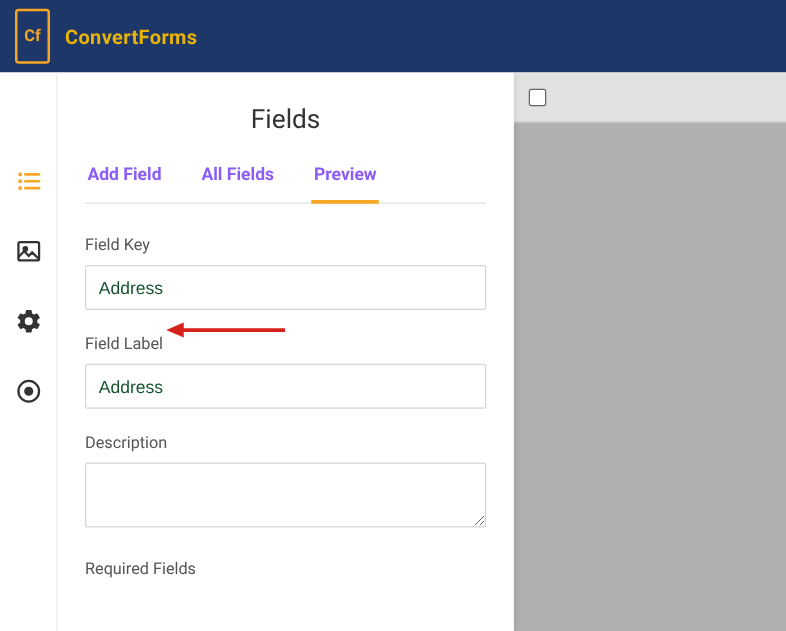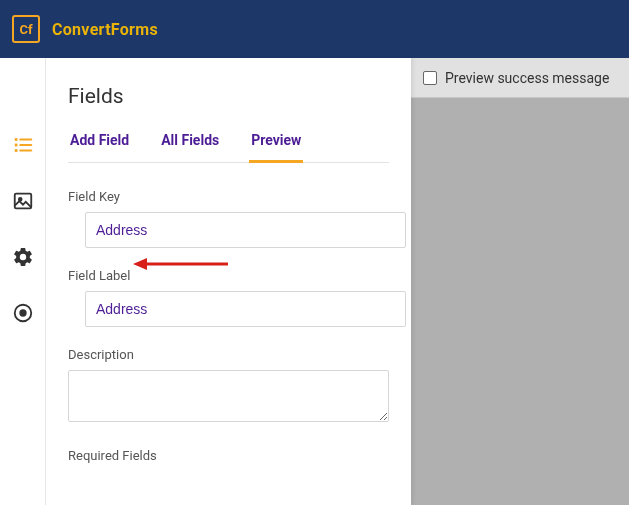--- a/index.html
+++ b/index.html
@@ -1,43 +1,43 @@
 <!DOCTYPE html>
 <html><head>
 <meta charset="utf-8">
 <style>
 * { box-sizing: border-box; margin: 0; padding: 0; }
 body { font-family: -apple-system, BlinkMacSystemFont, "Segoe UI", Roboto, Arial, sans-serif; width: 629px; height: 505px; overflow: hidden; background: #fff; }
 
 .topbar { height: 58px; background: #1c3768; display: flex; align-items: center; padding: 0 12px; }
-.logo-box { width: 28px; height: 28px; border: 2px solid #f5a623; border-radius: 3px; display: flex; align-items: center; justify-content: center; color: #f5a623; font-weight: 700; font-size: 13px; margin-right: 12px; }
+.logo-box { width: 28px; height: 44px; border: 2px solid #f5a623; border-radius: 3px; display: flex; align-items: center; justify-content: center; color: #f5a623; font-weight: 700; font-size: 13px; margin-right: 12px; }
 .brand { color: #eab308; font-size: 16px; font-weight: 700; letter-spacing: 0.3px; }
 
 .main { display: flex; height: 447px; }
 
 .rail { width: 46px; border-right: 1px solid #e9e9e9; display: flex; flex-direction: column; align-items: center; padding-top: 76px; gap: 34px; background: #fff; }
 .rail-icon { width: 22px; height: 22px; color: #333; cursor: pointer; display: flex; align-items: center; justify-content: center; }
 .rail-icon.active { color: #f5a623; }
 .rail-icon svg { width: 22px; height: 22px; }
 
 .panel { width: 365px; background: #fff; padding: 26px 22px 18px 22px; box-shadow: 2px 0 4px rgba(0,0,0,0.08); position: relative; z-index: 2; }
-.panel-title { font-size: 21px; font-weight: 400; color: #333; margin-bottom: 24px; }
+.panel-title { font-size: 21px; font-weight: 400; color: #333; margin-bottom: 24px; text-align: center; }
 
 .tabs { display: flex; gap: 28px; border-bottom: 1px solid #e3e3e3; margin-bottom: 26px; }
-.tab { font-size: 14px; font-weight: 700; color: #4c1d95; padding: 0 2px 12px 2px; cursor: pointer; border-bottom: 3px solid transparent; margin-bottom: -1px; }
+.tab { font-size: 14px; font-weight: 700; color: #8b5cf6; padding: 0 2px 12px 2px; cursor: pointer; border-bottom: 3px solid transparent; margin-bottom: -1px; }
 .tab.active { border-bottom-color: #f5a623; }
 
 .section-head { display: flex; align-items: center; justify-content: space-between; margin-bottom: 20px; }
 .section-type { font-size: 16px; color: #333; }
 .section-id { font-size: 13px; color: #999; margin-left: 6px; }
 .kebab { width: 20px; display: flex; flex-direction: column; align-items: center; gap: 3px; cursor: pointer; }
 .kebab span { width: 4px; height: 4px; background: #333; border-radius: 50%; }
 
 .field-label { font-size: 13px; color: #555; margin-bottom: 8px; display: block; }
-.text-input { width: 100%; height: 36px; border: 1px solid #d6d6d6; border-radius: 2px; padding: 0 10px; font-size: 14px; color: #4c1d95; margin-bottom: 20px; margin-left: 17px; }
+.text-input { width: 100%; height: 36px; border: 1px solid #d6d6d6; border-radius: 2px; padding: 0 10px; font-size: 14px; color: #14532d; margin-bottom: 20px; }
 .textarea { width: 100%; height: 52px; border: 1px solid #d6d6d6; border-radius: 2px; padding: 8px 10px; font-size: 14px; color: #333; margin-bottom: 22px; resize: vertical; }
 
 .preview-area { flex: 1; background: #b0b0b0; position: relative; }
 .preview-bar { height: 40px; background: #e1e1e1; display: flex; align-items: center; padding: 0 12px; border-bottom: 1px solid #c8c8c8; }
 .checkbox { width: 14px; height: 14px; border: 1.5px solid #666; border-radius: 2px; background: #fff; margin-right: 8px; cursor: pointer; }
 .preview-label { font-size: 14px; color: #333; }
 
 .arrow { position: absolute; left: 133px; top: 256px; width: 95px; height: 14px; pointer-events: none; z-index: 10; }
 .arrow svg { width: 100%; height: 100%; }
 </style>
@@ -101,21 +101,20 @@
     <label class="field-label">Description</label>
     <textarea class="textarea" style=""></textarea>
 
     <label class="field-label">Required Fields</label>
     
   </div>
 
   <div class="preview-area">
     <div class="preview-bar">
       <div class="checkbox"></div>
-      <span class="preview-label">Preview success message</span>
     </div>
   </div>
 
 </div>
 
 <div class="arrow">
   <svg viewBox="0 0 95 14">
       <line x1="95" y1="7" x2="10" y2="7" stroke="#d8201a" stroke-width="3"></line>
       <polygon points="0,7 14,1 14,13" fill="#d8201a"></polygon>
     </svg>

